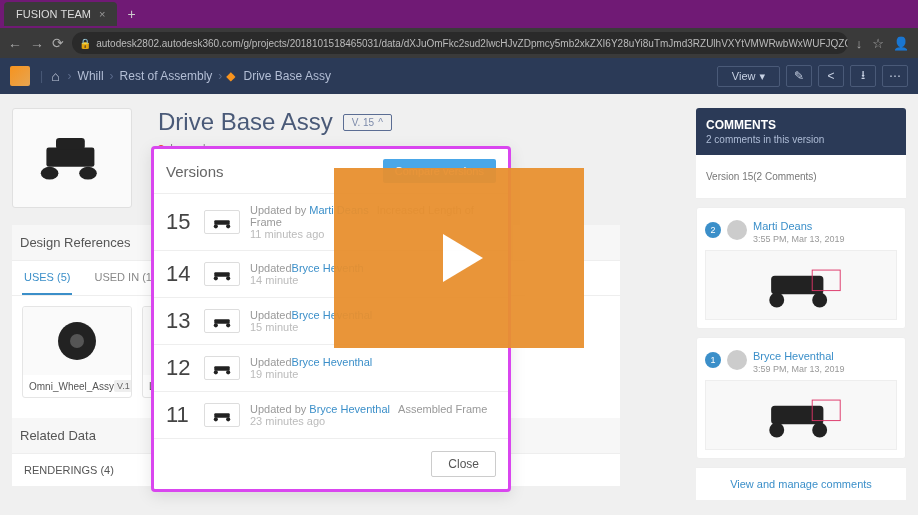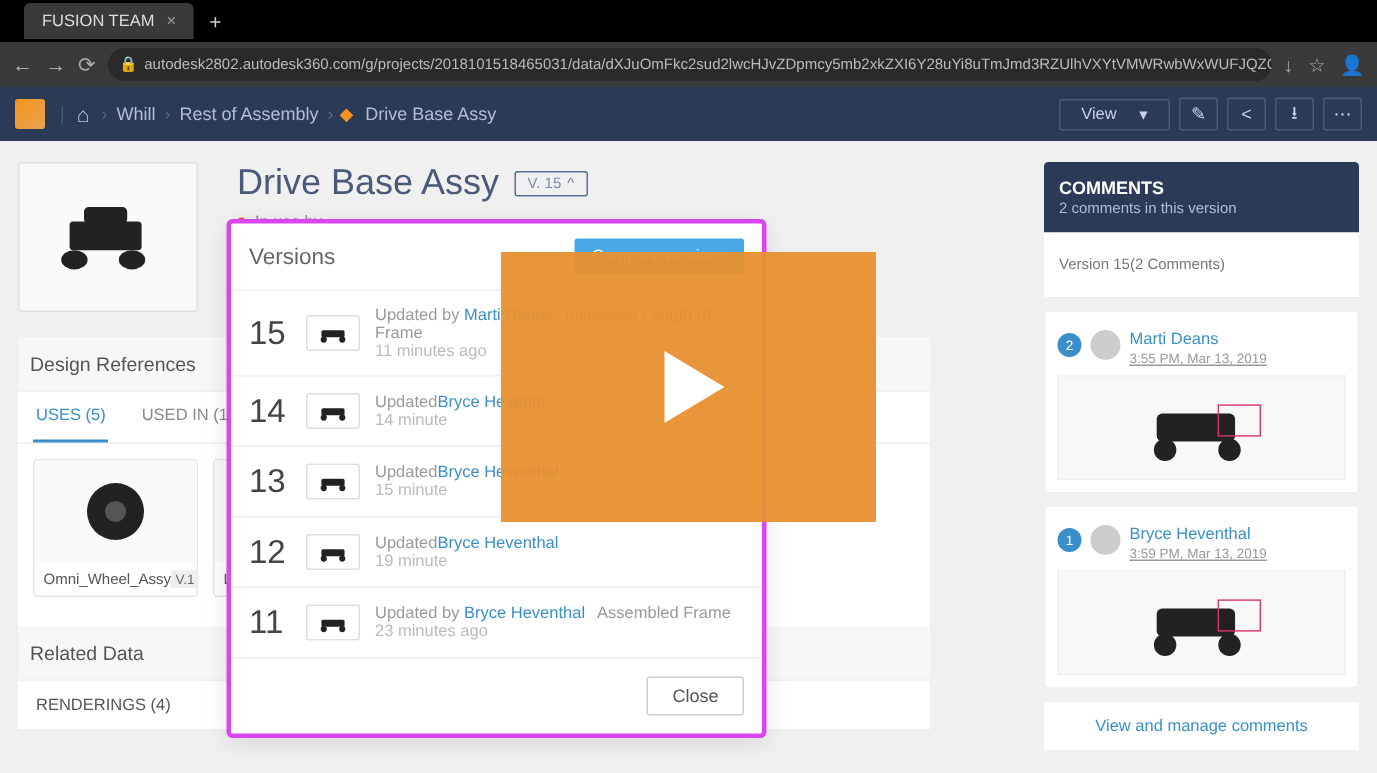--- a/index.html
+++ b/index.html
@@ -1,38 +1,38 @@
 <!DOCTYPE html>
 <html><head>
 <meta charset="utf-8">
 <style>
 * { box-sizing: border-box; margin: 0; padding: 0; font-family: -apple-system, Segoe UI, Arial, sans-serif; }
 body { background: #f0f0f0; width: 918px; height: 515px; overflow: hidden; position: relative; }
 
 
-.browser-tabs { background: #000000; height: 28px; display: flex; align-items: center; padding: 0 16px; }
+.browser-tabs { background: #701a75; height: 28px; display: flex; align-items: center; padding: 0 4px; }
 .tab-active { background: #3a3a3a; color: #ddd; font-size: 11px; padding: 6px 12px; border-radius: 4px 4px 0 0; display: flex; align-items: center; gap: 8px; }
 .tab-active .x { color: #999; cursor: pointer; }
 .tab-plus { color: #ccc; margin-left: 10px; font-size: 14px; cursor: pointer; }
 .browser-bar { background: #3a3a3a; height: 30px; display: flex; align-items: center; padding: 0 8px; gap: 8px; }
 .nav-btn { color: #aaa; font-size: 14px; cursor: pointer; }
 .url-bar { flex: 1; background: #2a2a2a; border-radius: 12px; height: 22px; display: flex; align-items: center; padding: 0 8px; color: #bbb; font-size: 10px; overflow: hidden; white-space: nowrap; }
 .url-bar .lock { color: #9c9; margin-right: 4px; }
 .browser-right { display: flex; gap: 10px; color: #aaa; font-size: 13px; }
 
 
 .app-bar { background: #2b3a57; height: 36px; display: flex; align-items: center; padding: 0 10px; color: #c2cadb; font-size: 12px; }
 .logo { width: 20px; height: 20px; background: linear-gradient(135deg,#f7931e,#e6a552); border-radius: 2px; margin-right: 10px; }
 .home-ic { margin: 0 8px; font-size: 14px; cursor: pointer; }
 .crumb { color: #b3bed5; padding: 0 4px; }
 .crumb-link { color: #b3bed5; cursor: pointer; padding: 0 6px; }
 .crumb-sep { color: #5a6a8a; }
 .cube-ic { color: #f7931e; margin: 0 4px; }
 .app-bar .spacer { flex: 1; }
-.app-btn { border: 1px solid #4a5a78; padding: 3px 14px; border-radius: 2px; font-size: 11px; cursor: pointer; margin-left: 6px; display: inline-flex; align-items: center; gap: 15px; color:#c8d2e4; }
+.app-btn { border: 1px solid #4a5a78; padding: 3px 14px; border-radius: 2px; font-size: 11px; cursor: pointer; margin-left: 6px; display: inline-flex; align-items: center; gap: 4px; color:#c8d2e4; }
 .app-ic { border: 1px solid #4a5a78; width: 26px; height: 22px; border-radius: 2px; margin-left: 6px; display: flex; align-items: center; justify-content: center; cursor: pointer; font-size: 12px; color:#c8d2e4; }
 
 
 .page { display: flex; padding: 14px 12px; gap: 14px; }
 .left { width: 132px; }
 .thumb { width: 120px; height: 100px; background: #fafafa; border: 1px solid #e0e0e0; border-radius: 3px; display:flex; align-items:center; justify-content:center; }
 .center { flex: 1; position: relative; min-width:0; }
 .title-row { display: flex; align-items: center; gap: 10px; color: #2b3a57; }
 .title-row h1 { color: #4a5a78; font-weight: 300; font-size: 24px; }
 .ver-badge { border: 1px solid #5b6d93; color: #7c8aaa; font-size: 10px; padding: 2px 8px; border-radius: 2px; display:flex; align-items:center; gap:4px; cursor:pointer;text-align:center; }
@@ -62,21 +62,21 @@
 .rpanel { width: 210px; }
 .rhead { background: #2b3a57; color: #fff; padding: 10px; border-radius: 3px 3px 0 0; }
 .rhead h4 { font-size: 12px; font-weight: 600; }
 .rhead .sub { font-size: 10px; color: #aebcd6; margin-top: 2px; }
 .rtop { background:#fff; display:flex; justify-content:flex-start; padding:16px 10px; font-size:10px; color:#777; border-bottom:1px solid #eee; }
 .ccard { background: #fff; border: 1px solid #eee; margin-top: 8px; padding: 8px; border-radius: 3px; }
 .chead { display: flex; align-items: center; gap: 6px; }
 .cnum { width:16px; height:16px; border-radius:50%; background:#3b8fc9; color:#fff; font-size:9px; display:flex; align-items:center; justify-content:center; }
 .cav { width:20px; height:20px; border-radius:50%; background:#ccc; }
 .cname { font-size:11px; color:#3b8fc9; }
-.ctime { font-size:9px; color:#999; display:block;text-decoration:underline; }
+.ctime { font-size:9px; color:#999; display:block; }
 .cimg { margin-top:6px; height:70px; background:#f8f8f8; border:1px solid #eee; display:flex; align-items:center; justify-content:center; }
 .vmc { background:#fff; text-align:center; padding:10px; font-size:11px; color:#3b8fc9; border-top:1px solid #eee; cursor:pointer; margin-top:8px; }
 
 
 .left-bottom { position:absolute; top:225px; left:12px; width:608px; background:#fff; }
 .sec-h { font-size:13px; color:#555; padding:10px 8px; border-bottom:1px solid #eee; font-weight:400; background:#f7f7f7; }
 .tabs { display:flex; gap:20px; padding:0 10px; border-bottom:1px solid #eee; font-size:11px; }
 .tab { padding:10px 2px; color:#888; cursor:pointer; }
 .tab.active { color:#3b8fc9; border-bottom:2px solid #3b8fc9; }
 .cards { display:flex; gap:10px; padding:10px; }

